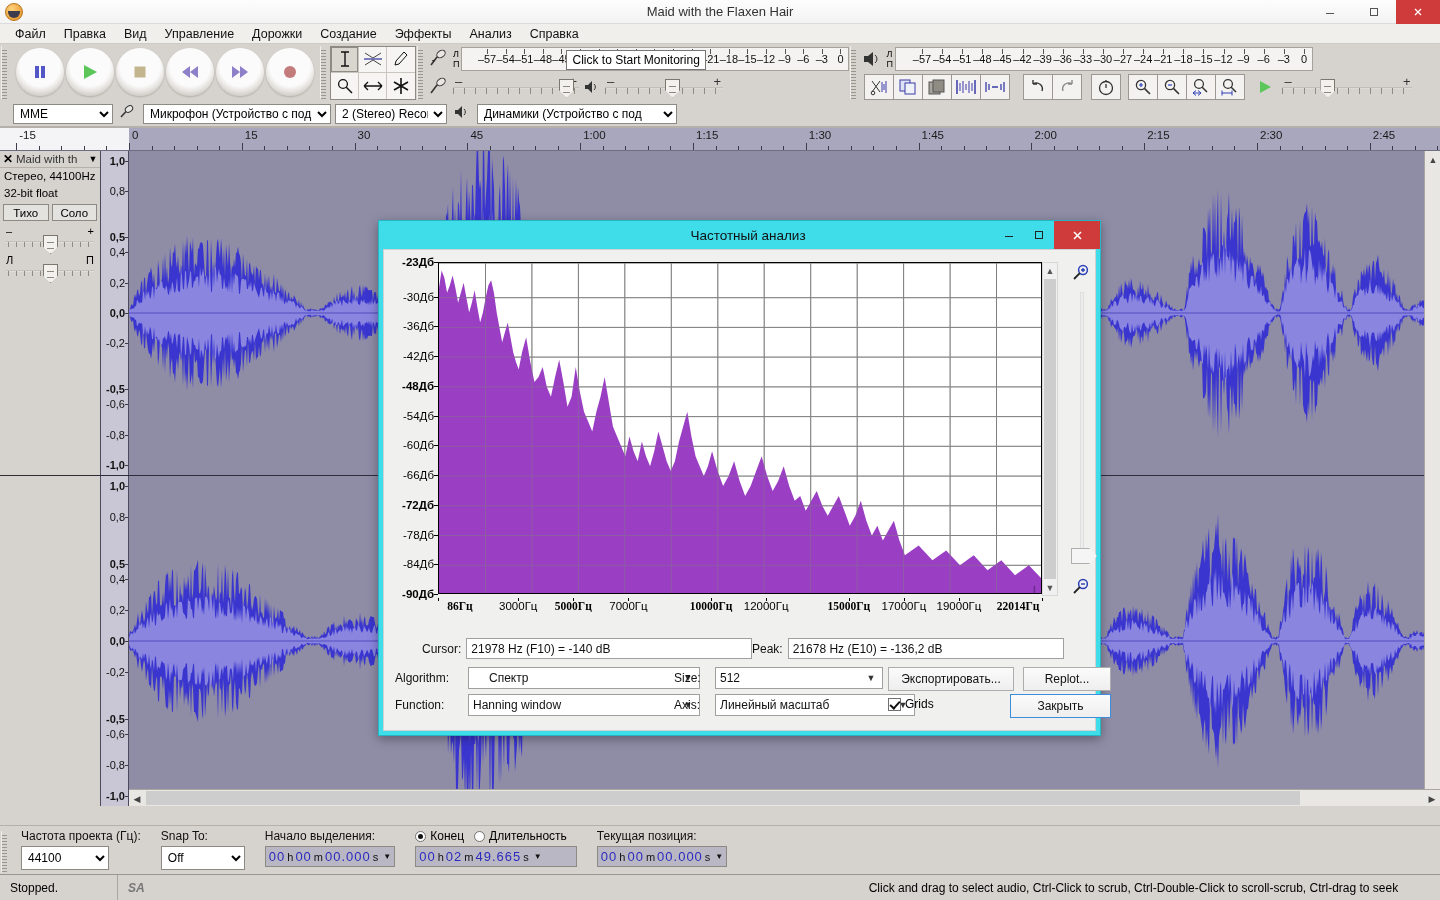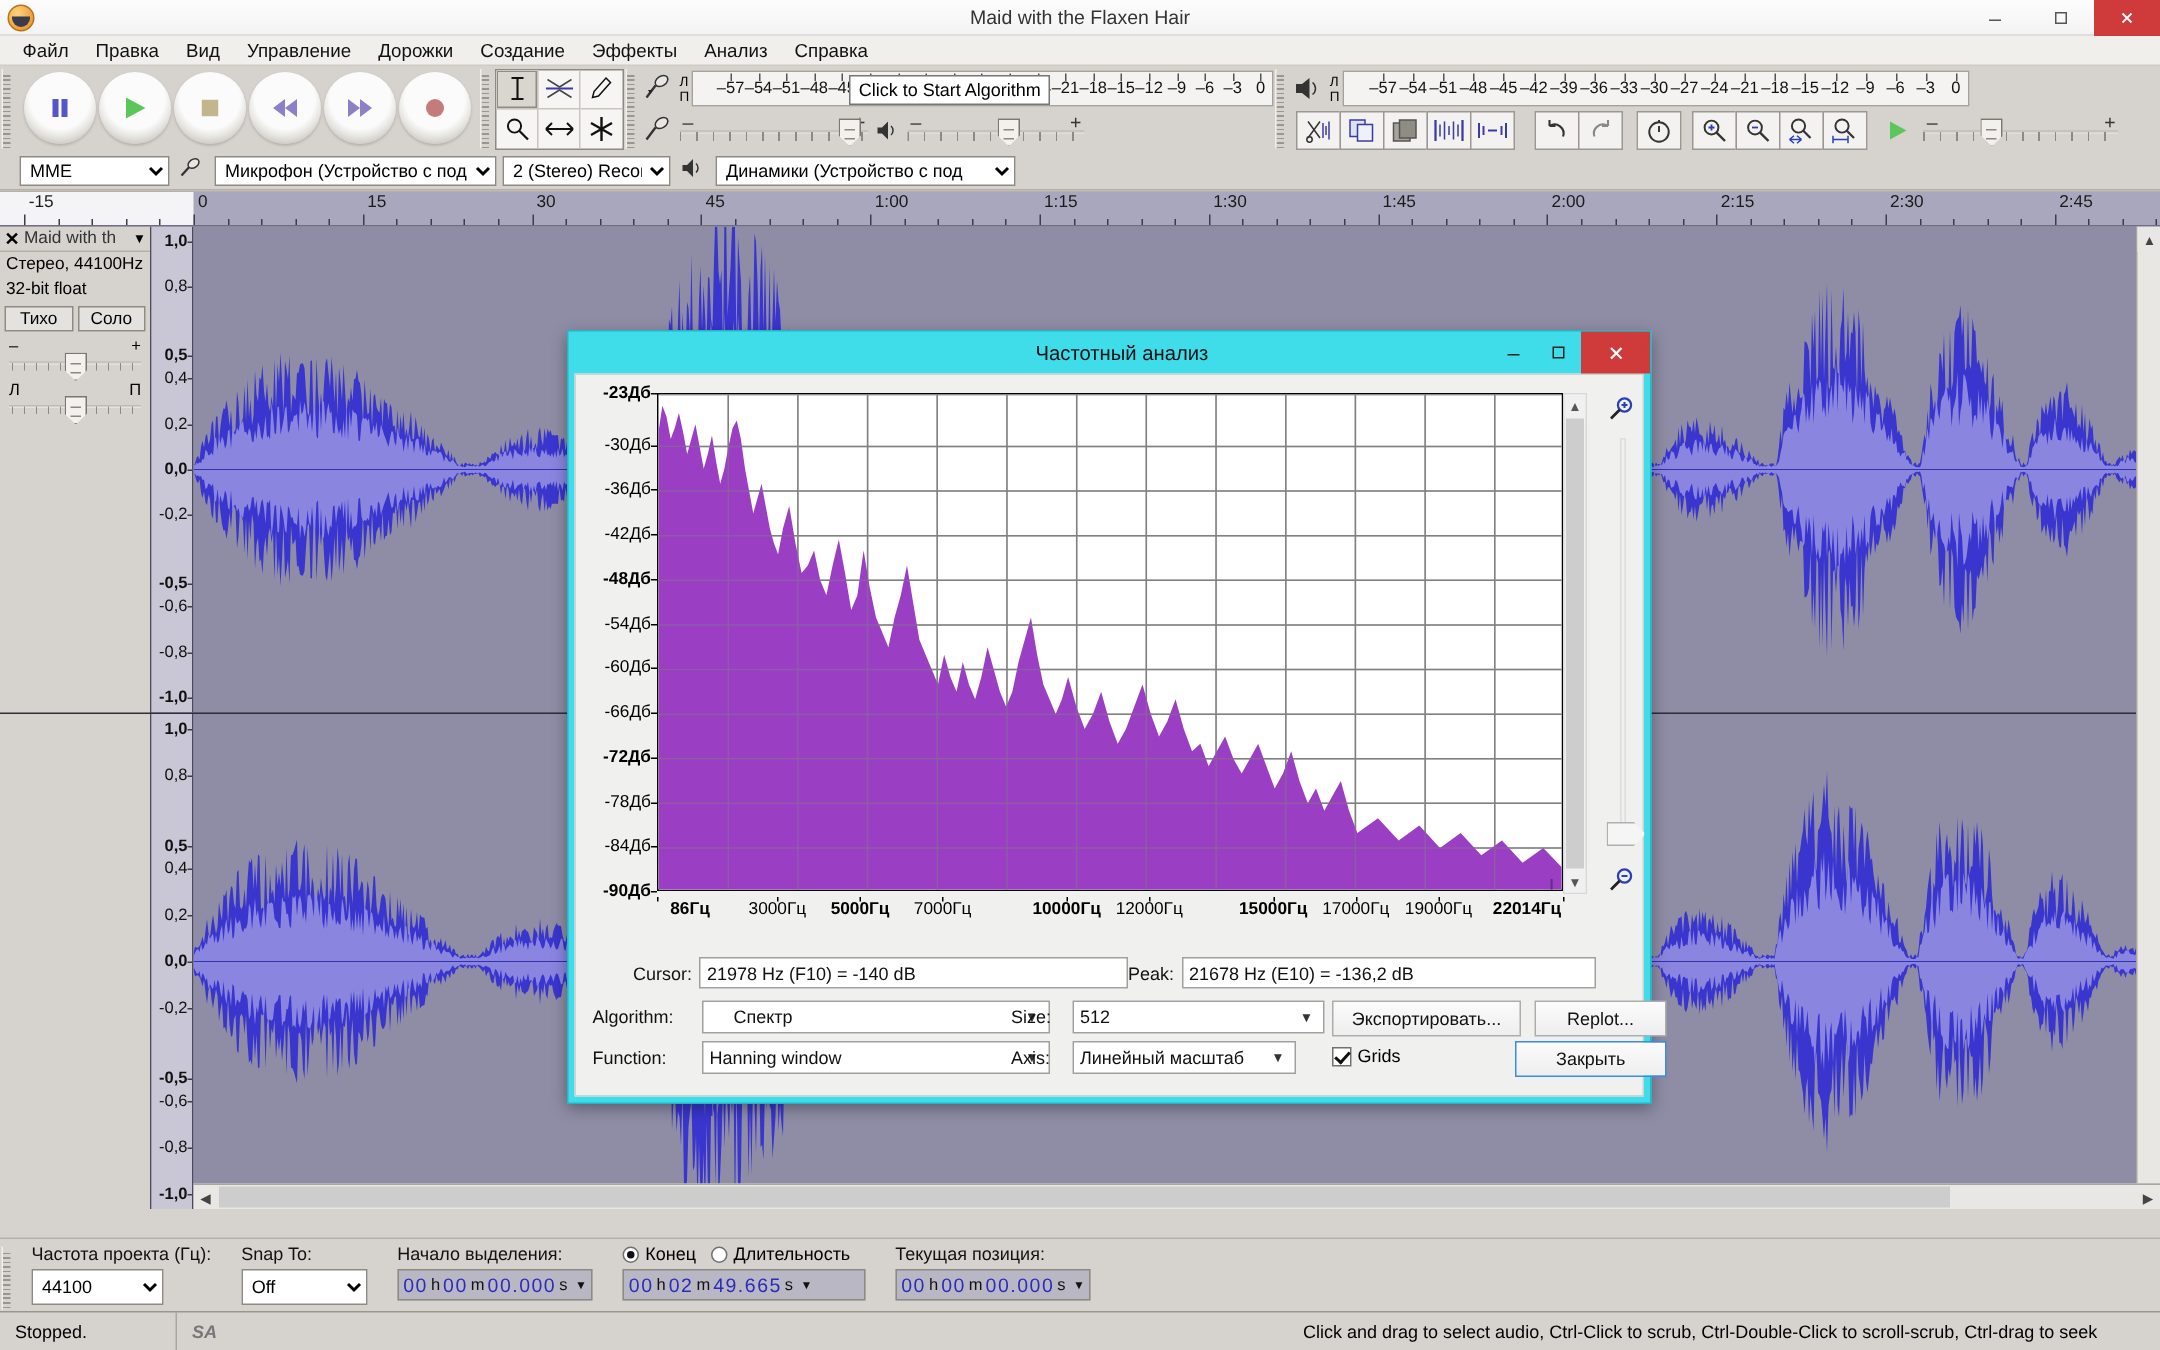--- a/index.html
+++ b/index.html
@@ -168,21 +168,21 @@
   .ylab{ position:absolute; right:4px; font-size:11.5px; color:#000; transform:translateY(-50%);
      white-space:nowrap;}
   .ylab.b{ font-weight:bold; }
   .ytick{ position:absolute; right:0; width:4px; height:1px; background:#000;}
   #plot{ position:absolute; left:47px; top:0; width:604px; height:332px;
      border:1px solid #000; background:#fff; overflow:hidden;}
   #plot svg{ display:block; }
   #xaxis{ position:absolute; left:47px; width:604px; height:22px; }
   .xlab{ position:absolute; top:2px; font-size:11.5px; color:#000; transform:translateX(-50%);
      white-space:nowrap;}
-  .xlab.b{ font-weight:bold; }
+  .xlab.b{ font-weight:bold;font-family:Liberation Serif, serif; }
   .xtick{ position:absolute; top:0; width:1px; height:3px; background:#000;}
   
   #plotsb{ position:absolute; left:658px; top:12px; width:16px; height:334px;
      background:#f0f0f0; border:1px solid #d8d8d8;}
   #plotsb .ar{ height:15px; display:flex;align-items:center;justify-content:center;
      font-size:9px; color:#555; background:#f0f0f0;}
   #plotsb .thumbv{ position:absolute; left:1px; right:1px; top:16px; bottom:16px;
      background:#cdcdcd;}
   
   #zcol{ position:absolute; left:680px; top:10px; width:36px; height:340px;}
@@ -376,21 +376,21 @@
               <div class="mlabel" style="left: 303.6px;">–12</div>
               <div class="mtick" style="left: 322.2px;"></div>
               <div class="mlabel" style="left: 322.2px;">–9</div>
               <div class="mtick" style="left: 340.8px;"></div>
               <div class="mlabel" style="left: 340.8px;">–6</div>
               <div class="mtick" style="left: 359.4px;"></div>
               <div class="mlabel" style="left: 359.4px;">–3</div>
               <div class="mtick" style="left: 378px;"></div>
               <div class="mlabel" style="left: 378px;">0</div>
             </div>
-          <div class="tooltip" style="left:104px; top:2px;">Click to Start Algorithm</div>
+          <div class="tooltip" style="left:104px; top:2px;">Click to Start Monitoring</div>
         </div>
       </div>
       <div class="meter">
         <div class="mic">
           <svg width="22" height="24" viewBox="0 0 22 24">
             <ellipse cx="12" cy="7" rx="4.6" ry="3.2" transform="rotate(-35 12 7)" fill="#e9e7e3" stroke="#333"></ellipse>
             <path d="M8 10 L2 18" stroke="#333" stroke-width="1.6"></path>
           </svg>
         </div>
         <div class="slider" style="width:126px;">
@@ -1034,21 +1034,21 @@
 
     <div class="fieldrow" style="left:11px; top:444px;">
       <span class="flabel" style="width:68px;">Function:</span>
       <div class="cbox" style="width:232px;">
         <span class="cv">Hanning window</span>
         <span class="cw">▼</span>
       </div>
     </div>
     <div class="fieldrow" style="left:290px; top:444px;">
       <span class="flabel" style="width:36px;">Axis:</span>
-      <div class="cbox" style="width:149px;justify-content:center;">
+      <div class="cbox" style="width:200px;justify-content:center;">
         <span class="cv">Линейный масштаб</span>
         <span class="cw">▼</span>
       </div>
     </div>
     <div class="chk on" style="position:absolute;left:504px;top:447px;">
       <span class="box"></span>
         <span>Grids</span>
     </div>
     <div class="pbtn primary" style="position:absolute;left:626px;top:444px;width:101px;">Закрыть</div>
   </div>

